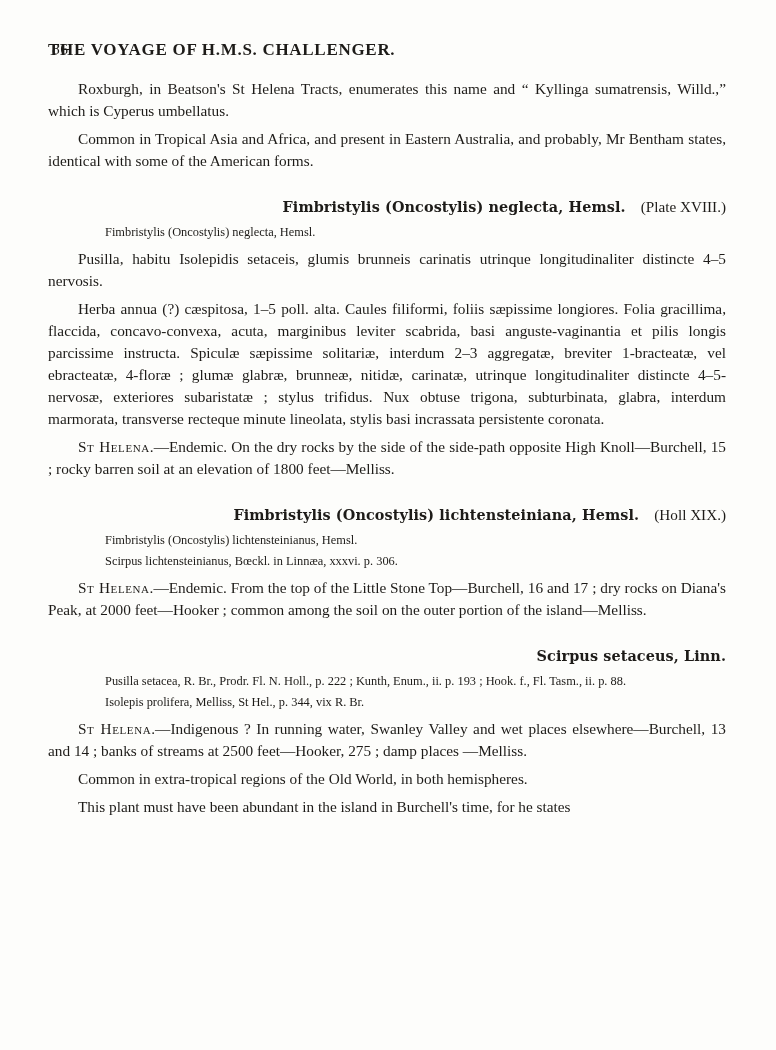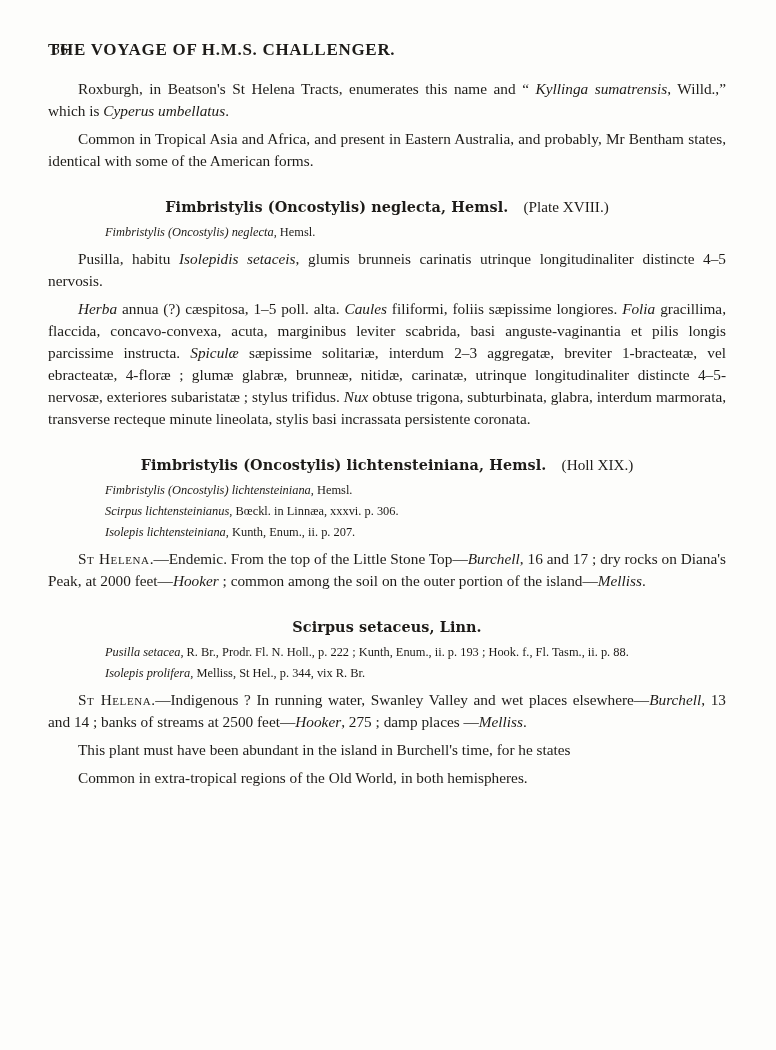--- a/index.html
+++ b/index.html
@@ -44,32 +44,32 @@
   p { margin: 0; }
   .para {
     font-size: 15.3px;
     line-height: 22px;
     text-indent: 30px;
     margin: 6px 0;
   }
   .heading {
     font-size: 15.2px;
     line-height: 22px;
-    text-align: center;
+    text-align: right;
     text-indent: 0;
     margin: 24px 0 5px 0;
   }
   .citation {
     font-size: 12.4px;
     line-height: 19px;
     margin: 0 0 2px 92px;
     text-indent: -35px;
     text-align: left;
   }
-  .i { font-style: italic; }
+  .i { }
   .b {
     font-weight: 700;
     font-family: "DejaVu Serif", "Liberation Serif", serif;
     font-size: 14.4px;
     letter-spacing: 0.1px;
   }
   .sc {
     font-variant: small-caps;
     letter-spacing: 0.6px;
   }
@@ -82,25 +82,25 @@
     <span class="pagenum">86</span>
     <span class="runtitle">THE VOYAGE OF H.M.S. CHALLENGER.</span>
   </div>
   <div class="content">
       <p class="para"><span>Roxburgh, in Beatson's St Helena Tracts, enumerates this name and “ </span><span class="i">Kyllinga sumatrensis</span><span>, Willd.,” which is </span><span class="i">Cyperus umbellatus</span><span>.</span></p>
       <p class="para"><span>Common in Tropical Asia and Africa, and present in Eastern Australia, and probably, Mr Bentham states, identical with some of the American forms.</span></p>
       <p class="heading"><span class="b">Fimbristylis (Oncostylis) neglecta, Hemsl.</span><span>  (Plate XVIII.)</span></p>
       <p class="citation"><span class="i">Fimbristylis (Oncostylis) neglecta</span><span>, Hemsl.</span></p>
       <p class="para"><span>Pusilla, habitu </span><span class="i">Isolepidis setaceis</span><span>, glumis brunneis carinatis utrinque longitudinaliter distincte 4–5 nervosis.</span></p>
       <p class="para"><span class="i">Herba</span><span> annua (?) cæspitosa, 1–5 poll. alta. </span><span class="i">Caules</span><span> filiformi, foliis sæpissime longiores. </span><span class="i">Folia</span><span> gracillima, flaccida, concavo-convexa, acuta, marginibus leviter scabrida, basi anguste-vaginantia et pilis longis parcissime instructa. </span><span class="i">Spiculæ</span><span> sæpissime solitariæ, interdum 2–3 aggregatæ, breviter 1-bracteatæ, vel ebracteatæ, 4-floræ ; glumæ glabræ, brunneæ, nitidæ, carinatæ, utrinque longitudinaliter distincte 4–5-nervosæ, exteriores subaristatæ ; stylus trifidus. </span><span class="i">Nux</span><span> obtuse trigona, subturbinata, glabra, interdum marmorata, transverse recteque minute lineolata, stylis basi incrassata persistente coronata.</span></p>
+      <p class="para"><span class="sc">St Helena</span><span>.—Endemic. On the dry rocks by the side of the side-path opposite High Knoll—</span><span class="i">Burchell</span><span>, 15 ; rocky barren soil at an elevation of 1800 feet—</span><span class="i">Melliss</span><span>.</span></p>
       <p class="heading"><span class="b">Fimbristylis (Oncostylis) lichtensteiniana, Hemsl.</span><span>  (Holl XIX.)</span></p>
-      <p class="citation"><span class="i">Fimbristylis (Oncostylis) lichtensteiniana</span><span>, Hemsl.</span></p>
+      <p class="citation"><span class="i">Fimbristylis (Oncostylis) lichtensteinianus</span><span>, Hemsl.</span></p>
       <p class="citation"><span class="i">Scirpus lichtensteinianus</span><span>, Bœckl. in Linnæa, xxxvi. p. 306.</span></p>
-      <p class="citation"><span class="i">Isolepis lichtensteiniana</span><span>, Kunth, Enum., ii. p. 207.</span></p>
       <p class="para"><span class="sc">St Helena</span><span>.—Endemic. From the top of the Little Stone Top—</span><span class="i">Burchell</span><span>, 16 and 17 ; dry rocks on Diana's Peak, at 2000 feet—</span><span class="i">Hooker</span><span> ; common among the soil on the outer portion of the island—</span><span class="i">Melliss</span><span>.</span></p>
       <p class="heading"><span class="b">Scirpus setaceus, Linn.</span></p>
       <p class="citation"><span class="i">Pusilla setacea</span><span>, R. Br., Prodr. Fl. N. Holl., p. 222 ; Kunth, Enum., ii. p. 193 ; Hook. f., Fl. Tasm., ii. p. 88.</span></p>
       <p class="citation"><span class="i">Isolepis prolifera</span><span>, Melliss, St Hel., p. 344, vix R. Br.</span></p>
       <p class="para"><span class="sc">St Helena</span><span>.—Indigenous ? In running water, Swanley Valley and wet places elsewhere—</span><span class="i">Burchell</span><span>, 13 and 14 ; banks of streams at 2500 feet—</span><span class="i">Hooker</span><span>, 275 ; damp places —</span><span class="i">Melliss</span><span>.</span></p>
+      <p class="para"><span>Common in extra-tropical regions of the Old World, in both hemispheres.</span></p>
       <p class="para"><span>This plant must have been abundant in the island in Burchell's time, for he states</span></p>
-      <p class="para"><span>Common in extra-tropical regions of the Old World, in both hemispheres.</span></p>
     </div>
 </div>
 
 </body></html>

